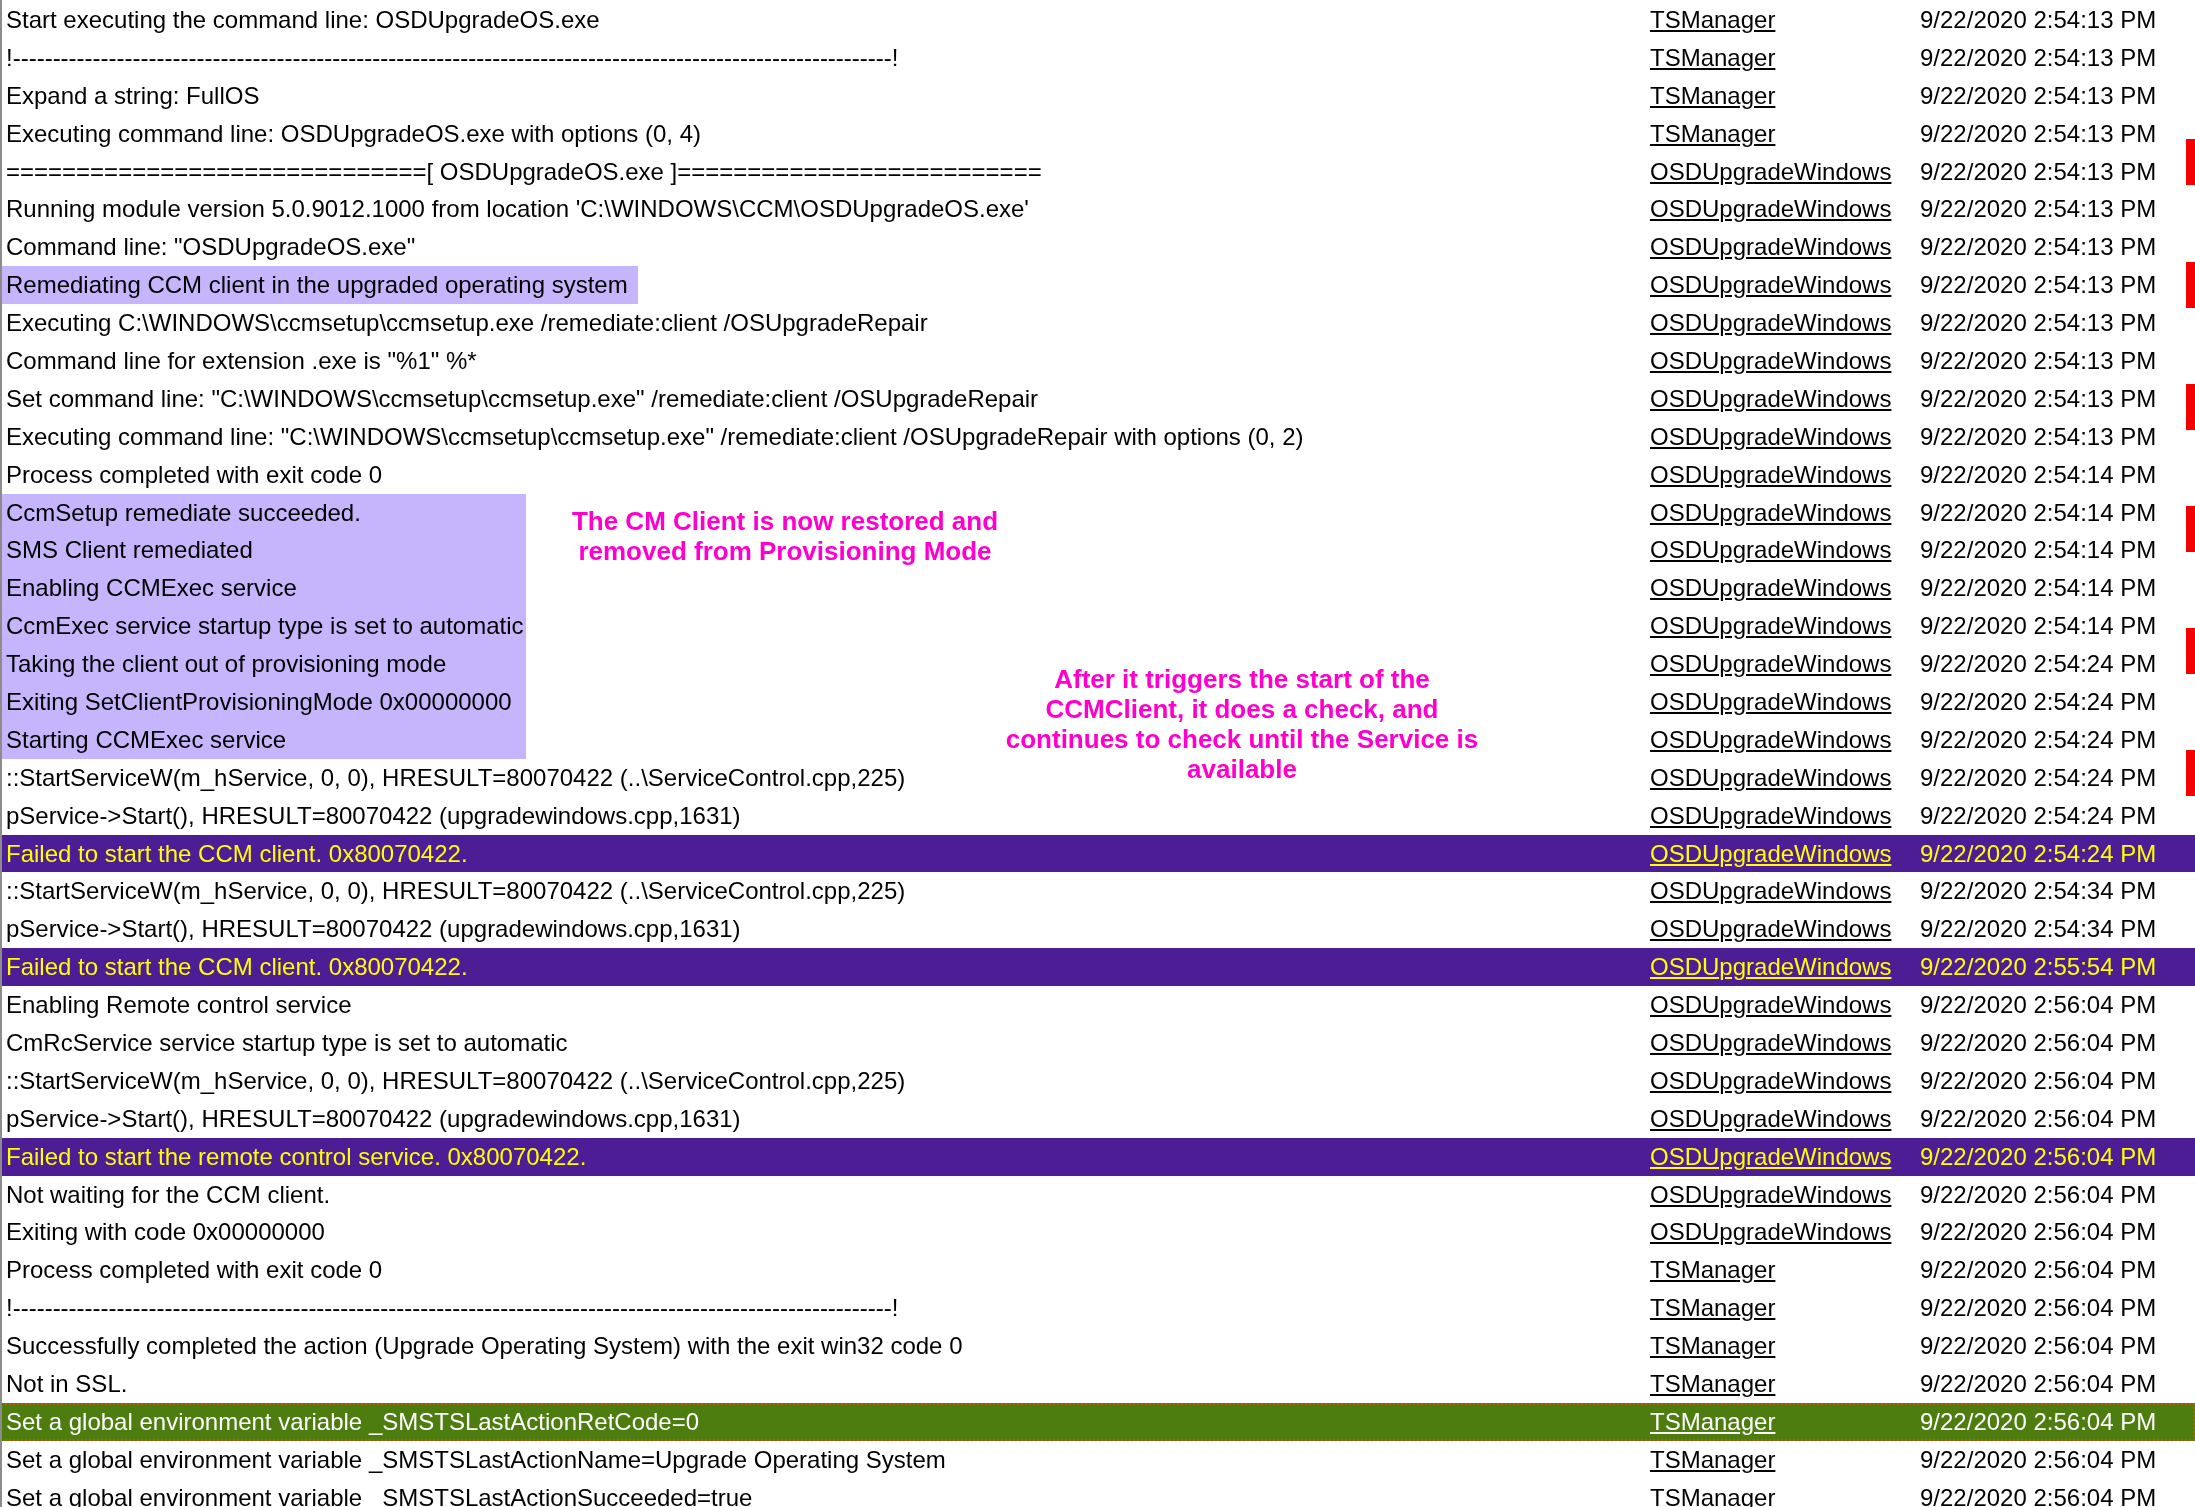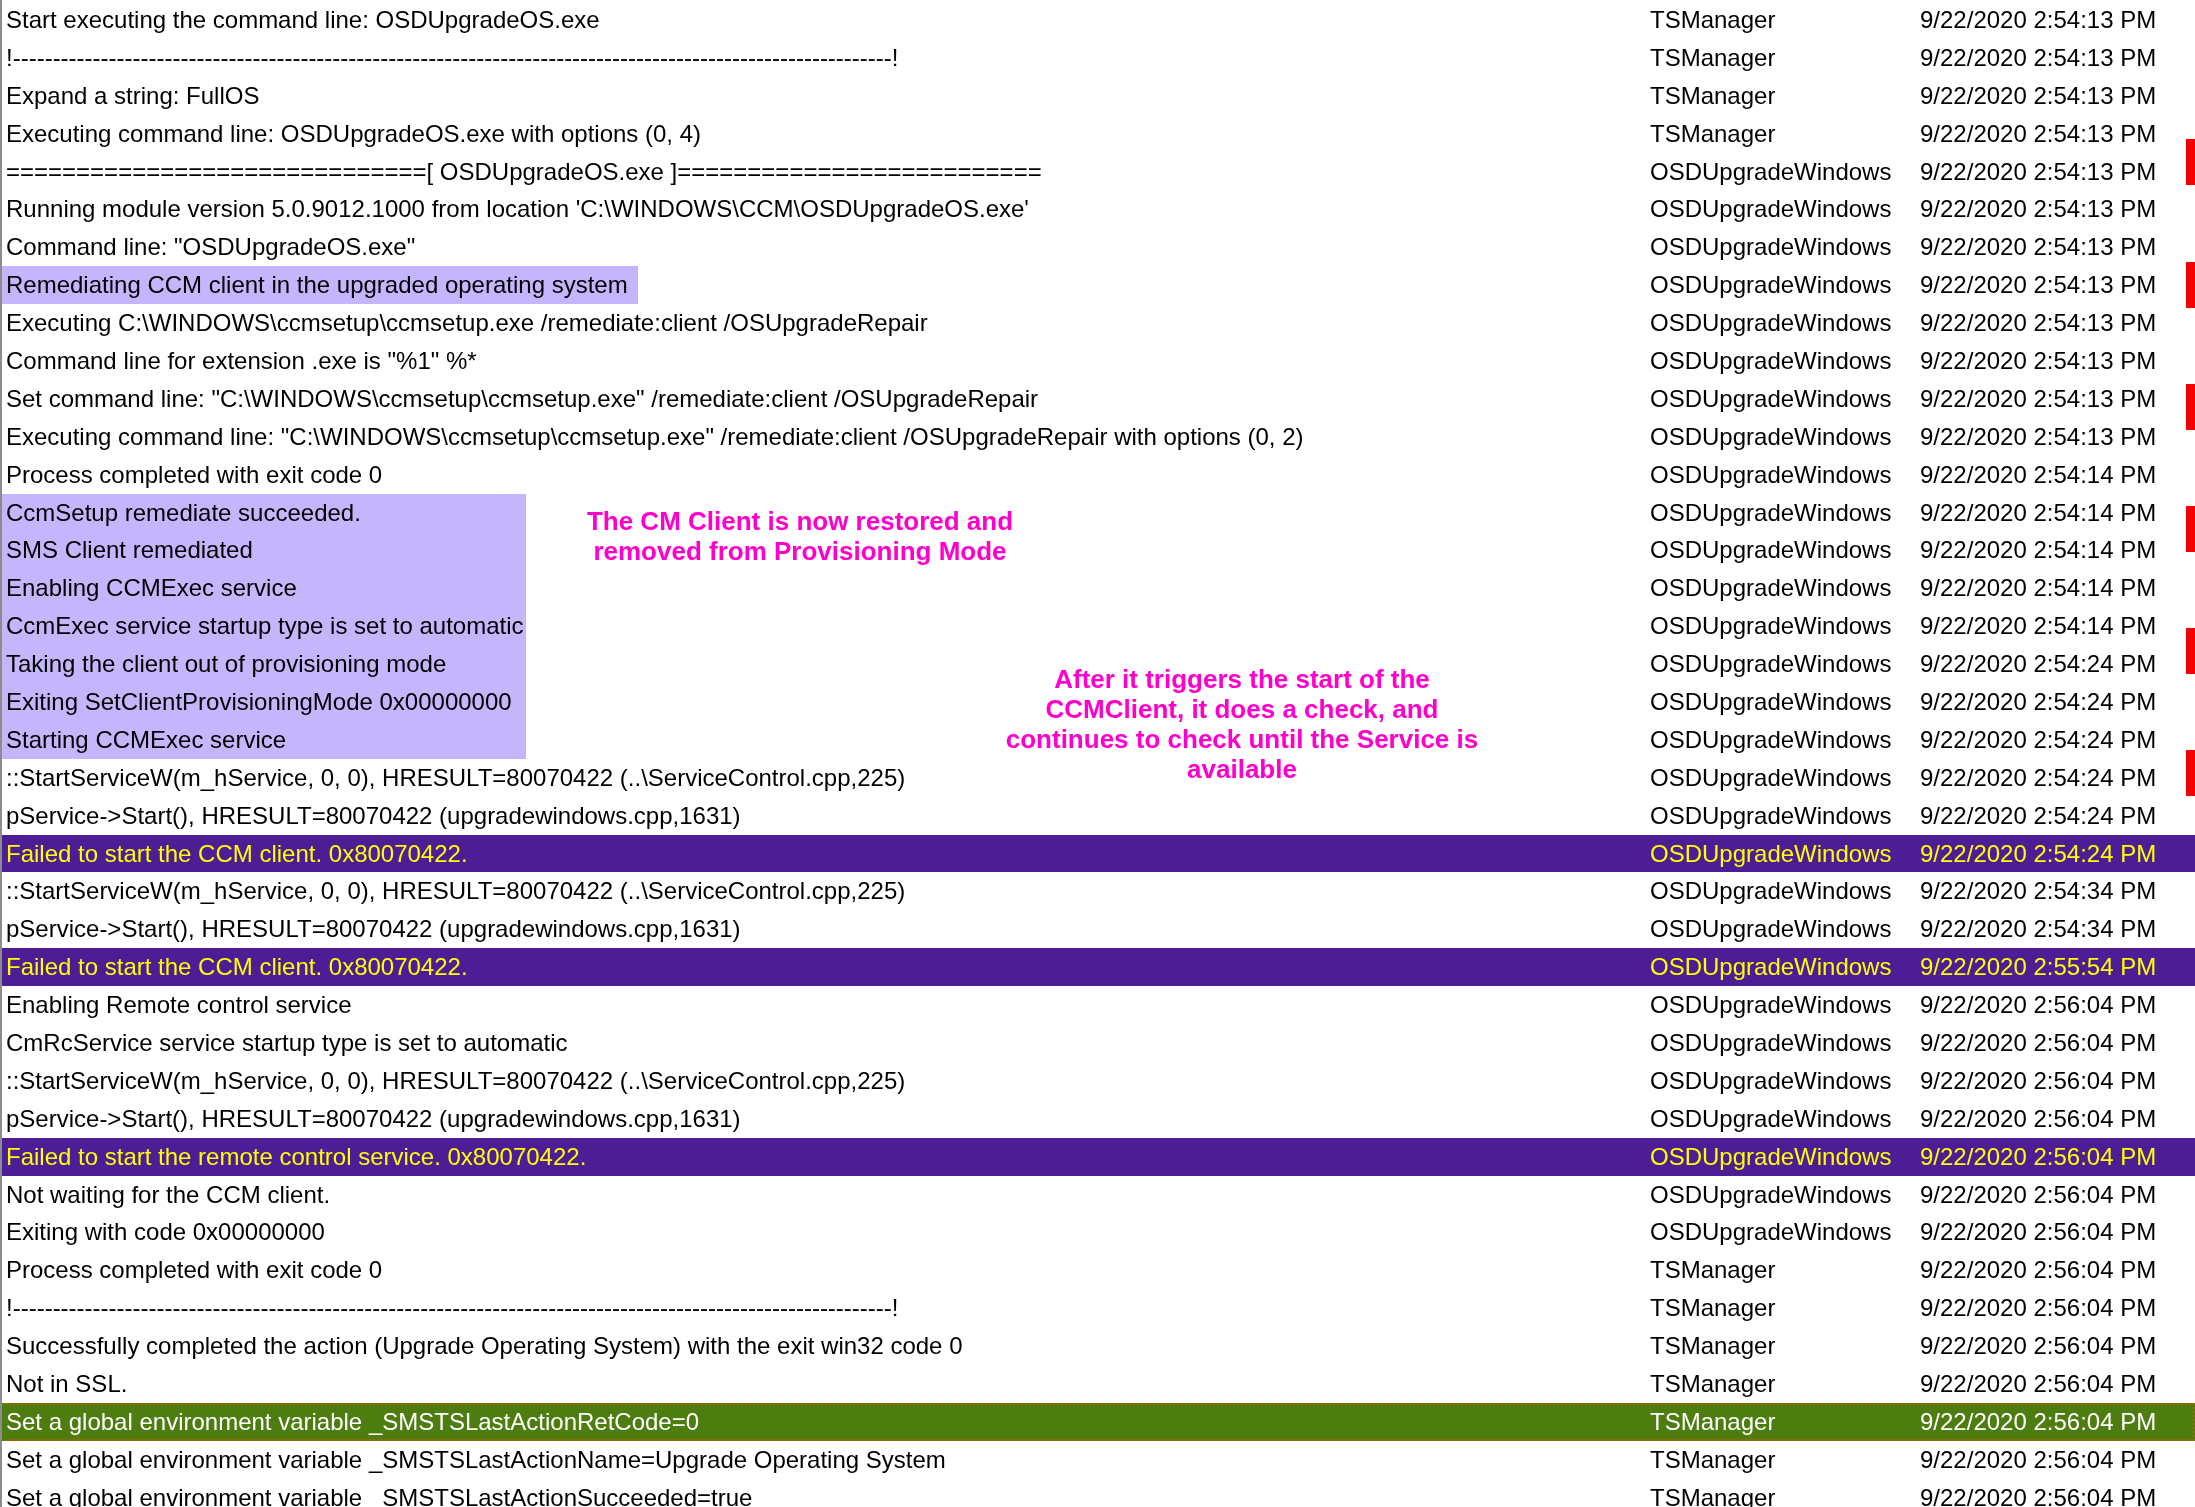--- a/index.html
+++ b/index.html
@@ -16,21 +16,21 @@
     background:#8c8c8c; z-index:5;
   }
   .rows { position:absolute; left:0; top:1px; width:100%; }
   .row {
     display:flex; align-items:stretch;
     height:37.9px; width:100%;
     font-size:24px; white-space:nowrap;gap:12px;
   }
   .cell { display:flex; align-items:center; overflow:hidden; }
   .cell.msg  { width:1632px; flex:none; }
-  .cell.comp { width:252px;  flex:none; padding-left:6px; }
+  .cell.comp { width:252px;  flex:none; padding-left:6px;text-decoration:underline; }
   .cell.time { flex:1; padding-left:6px; }
   .msg-inner {
     display:inline-flex; align-items:center;
     height:100%; padding-left:6px;
   }
   
   .row.hl-yellow .msg-inner { background:#c4b5fd; padding-right:10px; }
   .row.hl-yellow-block .msg-inner { background:#c4b5fd; width:520px; flex:none; }
   .row.hl-red { background:#4c1d95; color:#FFFF00; }
   .row.hl-selected {
@@ -38,21 +38,21 @@
     outline:2px dotted #C05A00; outline-offset:-2px;
   }
   .annotation {
     position:absolute;
     font-weight:bold; font-size:26px; line-height:30px;
     color:#FF00CC;
     text-align:center;
     white-space:pre-line;
     z-index:4;
   }
-  .ann1 { left:560px; top:506px; width:480px; }
+  .ann1 { left:545px; top:506px; width:480px; }
   .ann2 { left:980px; top:664px; width:524px; }
   .edge-mark {
     position:absolute; right:0; width:9px; height:46px;
     background:#F50000; z-index:6;
   }
 </style>
 </head>
 <body>
 
 <div class="screen">

